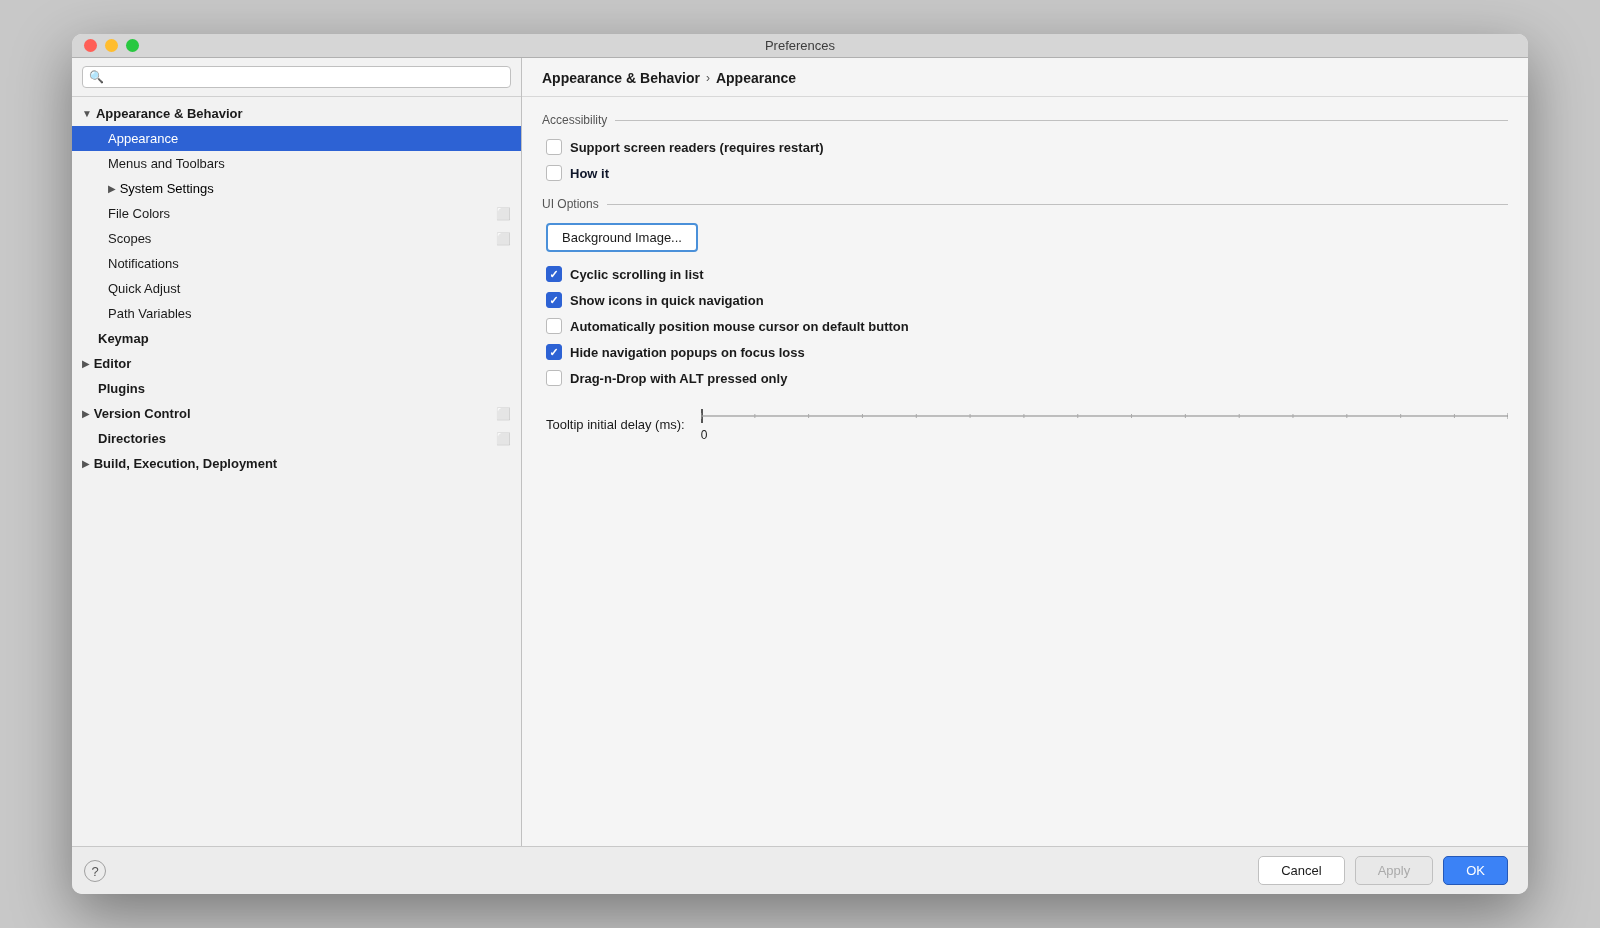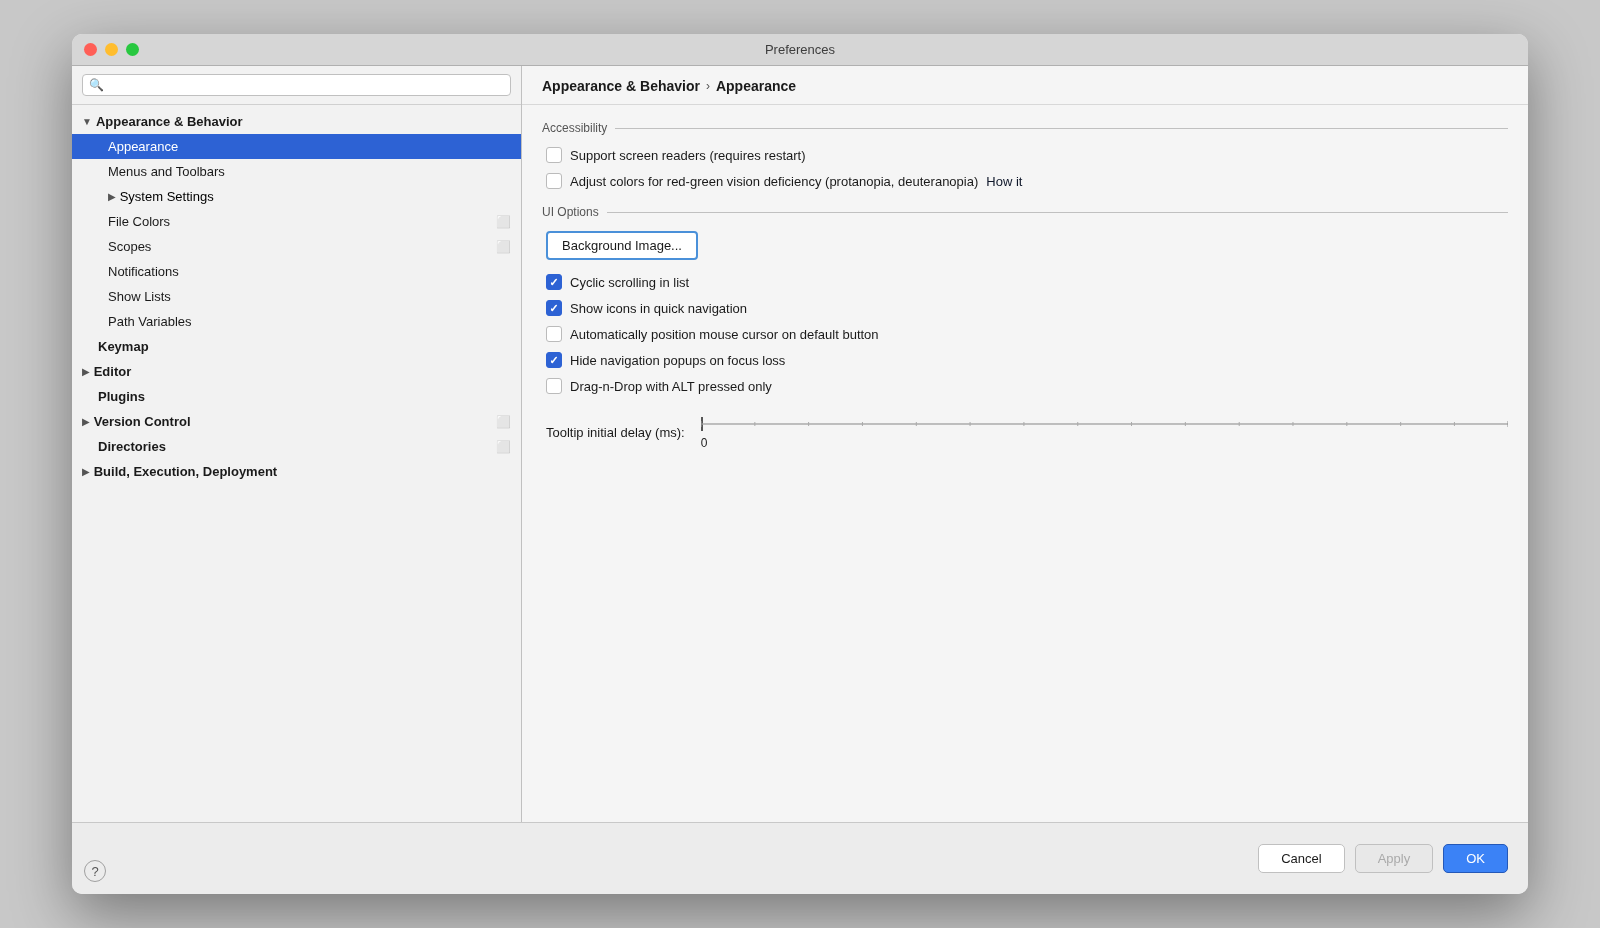--- a/index.html
+++ b/index.html
@@ -16,21 +16,21 @@
       width: 1456px;
       height: 860px;
       background: #ececec;
       border-radius: 10px;
       box-shadow: 0 20px 60px rgba(0,0,0,0.4);
       display: flex;
       flex-direction: column;
       overflow: hidden;
     }
     .titlebar {
-      height: 32px;
+      height: 24px;
       background: #d6d6d6;
       border-bottom: 1px solid #b0b0b0;
       display: flex;
       align-items: center;
       justify-content: center;
       position: relative;
       flex-shrink: 0;
     }
     .titlebar-buttons {
       position: absolute;
@@ -179,20 +179,21 @@
       flex: 1;
       height: 1px;
       background: #c0c0c0;
     }
     .option-row {
       display: flex;
       align-items: center;
       gap: 8px;
       margin-bottom: 10px;
       padding-left: 4px;
+      font-weight: bold;
     }
     .checkbox {
       width: 16px;
       height: 16px;
       border: 1px solid #bbb;
       border-radius: 3px;
       background: white;
       display: flex;
       align-items: center;
       justify-content: center;
@@ -275,21 +276,21 @@
       height: 14px;
       background: #555;
       transform: translateY(-50%);
     }
     .slider-value {
       font-size: 12px;
       color: #1a1a1a;
       margin-top: 2px;
     }
     .bottom-bar {
-      height: 72px;
+      height: 48px;
       background: #ececec;
       border-top: 1px solid #c8c8c8;
       display: flex;
       align-items: center;
       justify-content: flex-end;
       padding: 0 20px;
       gap: 10px;
       flex-shrink: 0;
     }
     .btn {
@@ -387,21 +388,21 @@
         <div class="sidebar-item sidebar-item-with-icon">
           <span>Scopes</span>
           <span class="sidebar-copy-icon">⬜</span>
         </div>
 
         <div class="sidebar-item">
           <span>Notifications</span>
         </div>
 
         <div class="sidebar-item">
-          <span>Show Lists</span>
+          <span>Quick Adjust</span>
         </div>
 
         <div class="sidebar-item">
           <span>Path Variables</span>
         </div>
 
         <div class="sidebar-section-header">
           <span class="sidebar-section-label" style="padding-left:16px;">Keymap</span>
         </div>
 
@@ -446,21 +447,20 @@
 
         <div class="section-label">Accessibility</div>
 
         <div class="option-row">
           <div class="checkbox"></div>
           <span class="option-text">Support screen readers (requires restart)</span>
         </div>
 
         <div class="option-row">
           <div class="checkbox"></div>
-          <span class="option-text">Adjust colors for red-green vision deficiency (protanopia, deuteranopia)</span>
           <span class="link-text">How it</span>
         </div>
 
         <div class="ui-options-section">
           <div class="section-label">UI Options</div>
 
           <div class="bg-btn-row">
             <button class="bg-image-btn">Background Image...</button>
           </div>
 

